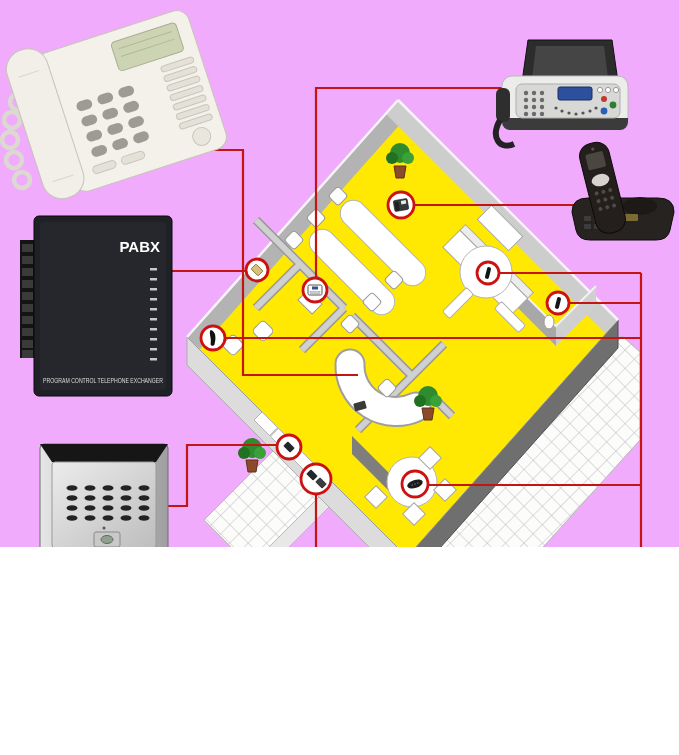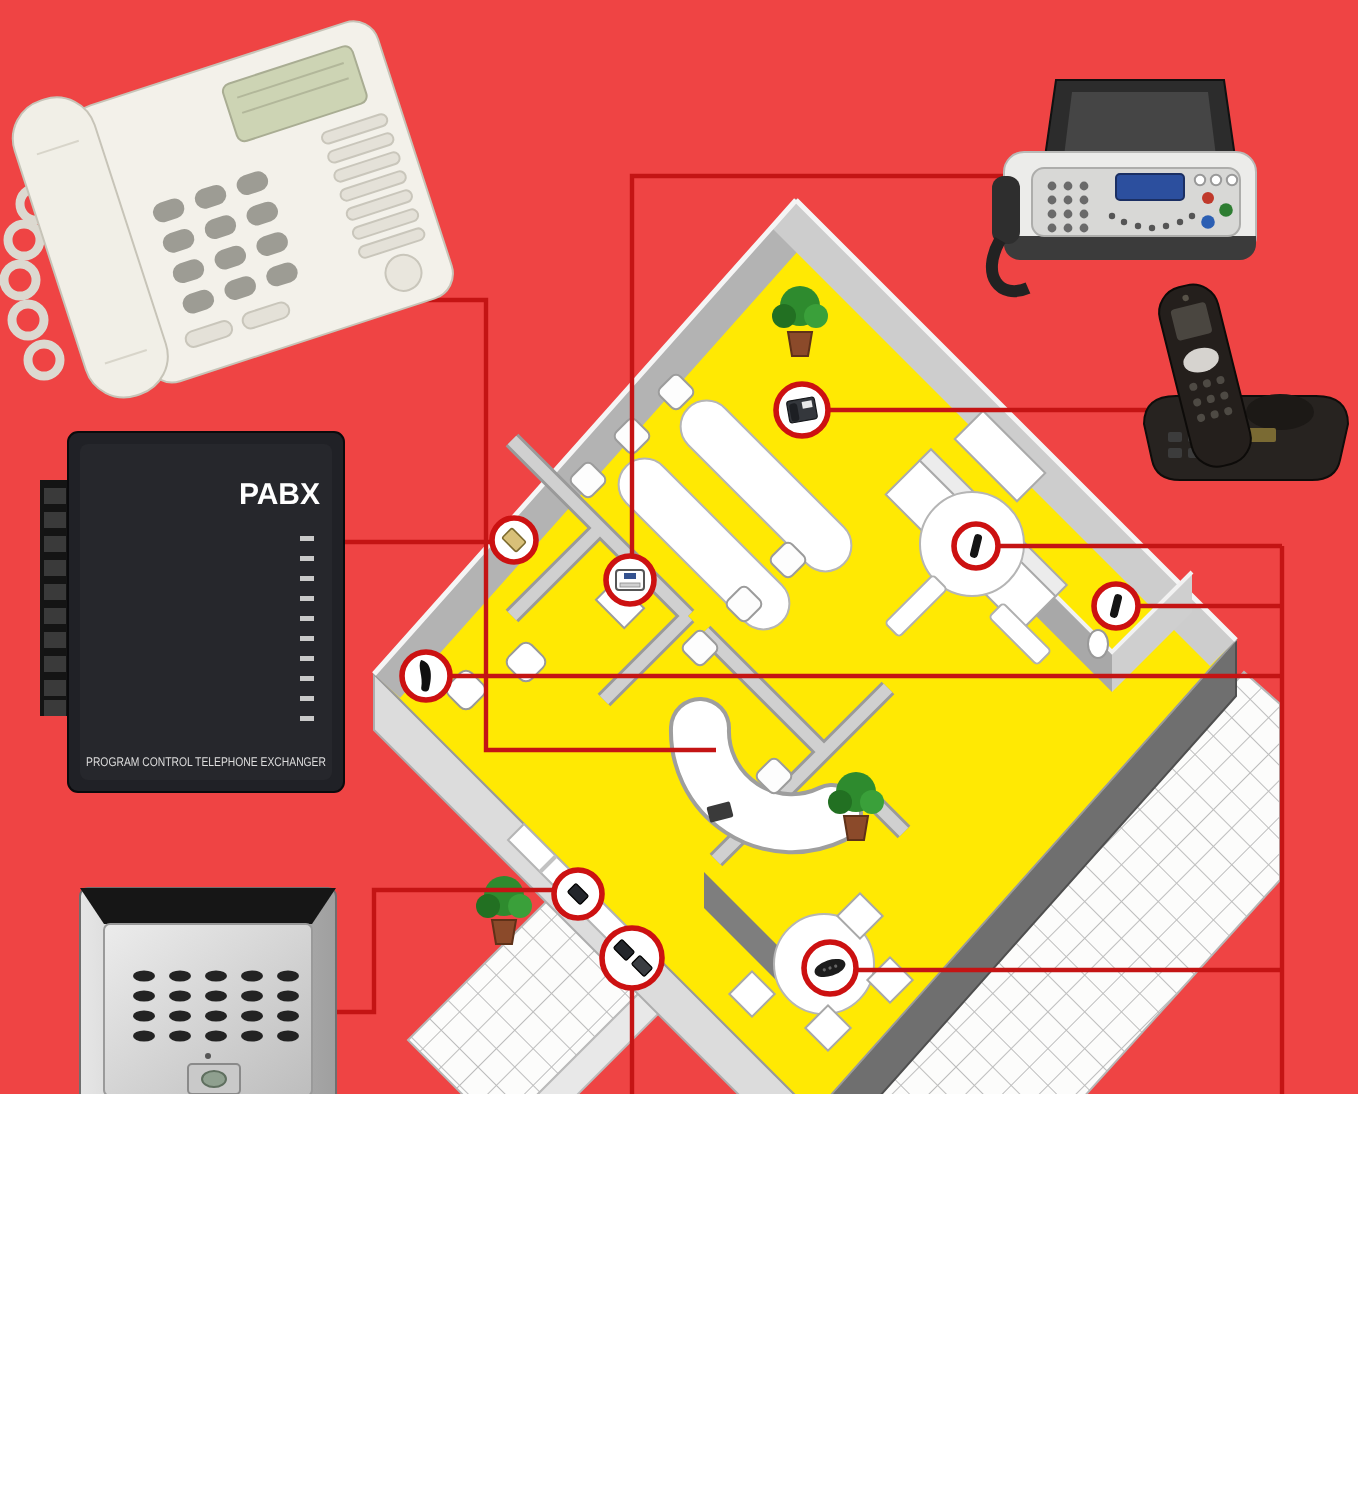--- a/index.html
+++ b/index.html
@@ -1,16 +1,16 @@
 <!DOCTYPE html>
 <html><head>
 <meta charset="utf-8">
 <style>
   html,body{margin:0;padding:0;background:#fff;}
-  .stage{position:relative;width:679px;height:547px;background:#ef4444;overflow:hidden;
+  .stage{position:relative;width:679px;height:547px;background:#f0abfc;overflow:hidden;
          font-family:"Liberation Sans", sans-serif;}
   svg{position:absolute;left:0;top:0;}
   text{font-family:"Liberation Sans", sans-serif;}
 </style>
 </head>
 <body>
 
 <div class="stage">
 <svg id="scene" width="679" height="755" viewBox="0 0 679 755">
   <defs>

